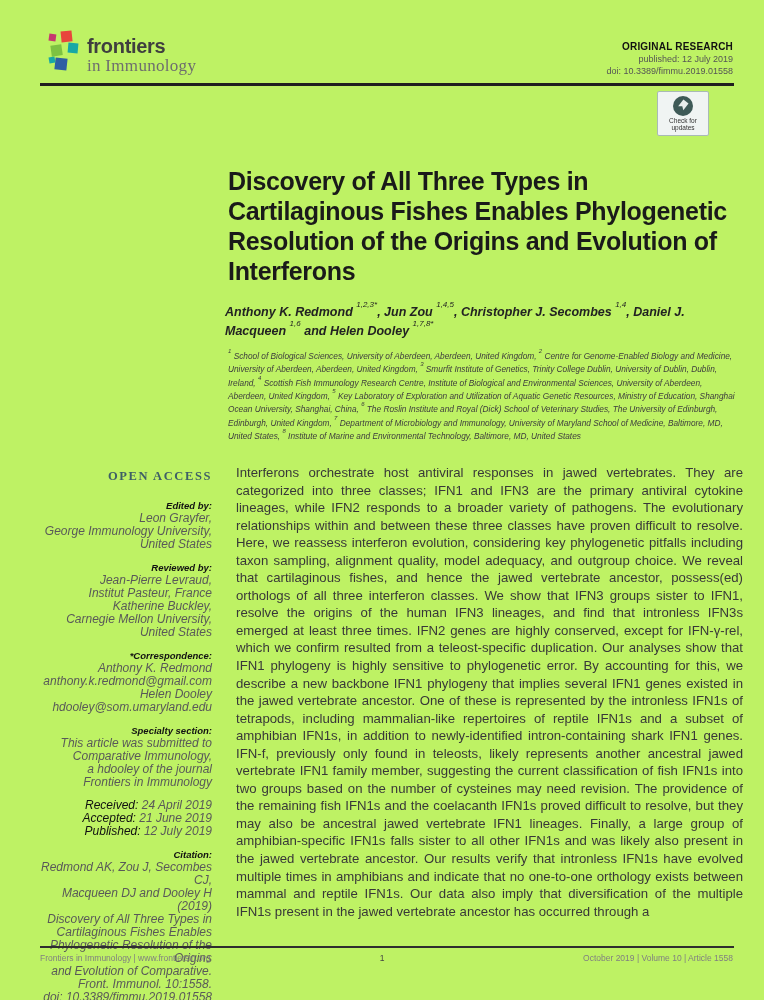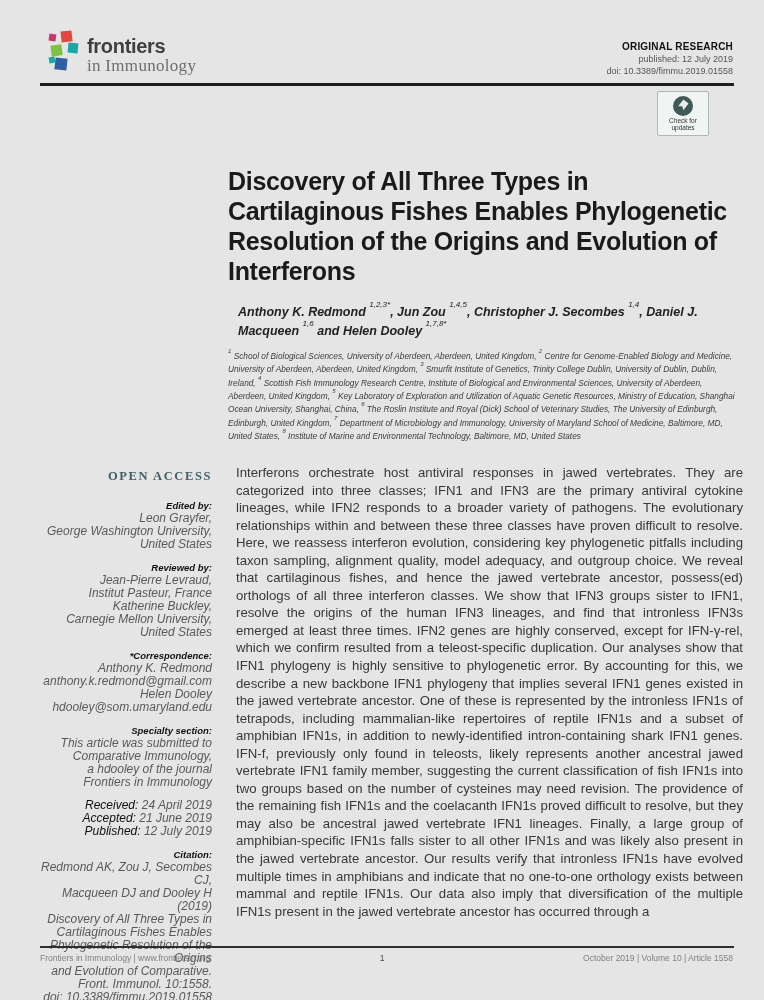--- a/index.html
+++ b/index.html
@@ -1,21 +1,21 @@
 <!DOCTYPE html>
 <html><head>
 <meta charset="utf-8">
 <title>Frontiers in Immunology Article</title>
 <style>
   * { margin:0; padding:0; box-sizing:border-box; }
   html,body { background:#ffffff; }
   body { font-family:"Liberation Sans", sans-serif; }
   .page {
     position:relative; width:764px; height:1000px; margin:0 auto;
-    background:#e5e5e5; overflow:hidden;
+    background:#bef264; overflow:hidden;
   }
 
   
   .logo { position:absolute; left:48px; top:30px; display:flex; align-items:flex-start; }
   .logo-mark { width:32px; height:46px; margin-right:7px; }
   .logo-text { padding-top:6px; }
   .logo-brand { font-size:20px; font-weight:bold; color:#3f3f3f; letter-spacing:-0.3px; line-height:20px; }
   .logo-journal { font-family:"Liberation Serif", serif; font-size:17px; color:#6e6e6e; line-height:19px; letter-spacing:0.3px; }
 
   .header-right { position:absolute; top:41px; right:31px; text-align:right; }
@@ -32,21 +32,21 @@
   }
   .check-badge svg { margin-top:3px; }
   .check-badge-label { font-size:6.5px; color:#333; line-height:7px; text-align:center; }
 
   
   .article-title {
     position:absolute; left:228px; top:166px; width:508px;
     font-size:25px; font-weight:bold; color:#1a1a1a; line-height:30px; letter-spacing:-0.3px;
   }
   .article-authors {
-    position:absolute; left:238px; top:301px; width:508px;
+    position:absolute; left:225px; top:301px; width:508px;
     font-size:12.5px; font-weight:bold; font-style:italic; color:#222; line-height:16px;
   }
   .article-authors sup { font-size:8px; font-weight:normal; position:relative; top:-4px; }
   .article-affiliations {
     position:absolute; left:228px; top:348px; width:508px;
     font-size:8.3px; font-style:italic; color:#3d3d3d; line-height:10.6px;
   }
   .article-affiliations sup { font-size:6px; position:relative; top:-2px; }
 
   
@@ -118,21 +118,21 @@
   <div class="article-affiliations"><sup>1</sup> School of Biological Sciences, University of Aberdeen, Aberdeen, United Kingdom, <sup>2</sup> Centre for Genome-Enabled Biology and Medicine, University of Aberdeen, Aberdeen, United Kingdom, <sup>3</sup> Smurfit Institute of Genetics, Trinity College Dublin, University of Dublin, Dublin, Ireland, <sup>4</sup> Scottish Fish Immunology Research Centre, Institute of Biological and Environmental Sciences, University of Aberdeen, Aberdeen, United Kingdom, <sup>5</sup> Key Laboratory of Exploration and Utilization of Aquatic Genetic Resources, Ministry of Education, Shanghai Ocean University, Shanghai, China, <sup>6</sup> The Roslin Institute and Royal (Dick) School of Veterinary Studies, The University of Edinburgh, Edinburgh, United Kingdom, <sup>7</sup> Department of Microbiology and Immunology, University of Maryland School of Medicine, Baltimore, MD, United States, <sup>8</sup> Institute of Marine and Environmental Technology, Baltimore, MD, United States</div>
 
   <div class="abstract">Interferons orchestrate host antiviral responses in jawed vertebrates. They are categorized into three classes; IFN1 and IFN3 are the primary antiviral cytokine lineages, while IFN2 responds to a broader variety of pathogens. The evolutionary relationships within and between these three classes have proven difficult to resolve. Here, we reassess interferon evolution, considering key phylogenetic pitfalls including taxon sampling, alignment quality, model adequacy, and outgroup choice. We reveal that cartilaginous fishes, and hence the jawed vertebrate ancestor, possess(ed) orthologs of all three interferon classes. We show that IFN3 groups sister to IFN1, resolve the origins of the human IFN3 lineages, and find that intronless IFN3s emerged at least three times. IFN2 genes are highly conserved, except for IFN-γ-rel, which we confirm resulted from a teleost-specific duplication. Our analyses show that IFN1 phylogeny is highly sensitive to phylogenetic error. By accounting for this, we describe a new backbone IFN1 phylogeny that implies several IFN1 genes existed in the jawed vertebrate ancestor. One of these is represented by the intronless IFN1s of tetrapods, including mammalian-like repertoires of reptile IFN1s and a subset of amphibian IFN1s, in addition to newly-identified intron-containing shark IFN1 genes. IFN-f, previously only found in teleosts, likely represents another ancestral jawed vertebrate IFN1 family member, suggesting the current classification of fish IFN1s into two groups based on the number of cysteines may need revision. The providence of the remaining fish IFN1s and the coelacanth IFN1s proved difficult to resolve, but they may also be ancestral jawed vertebrate IFN1 lineages. Finally, a large group of amphibian-specific IFN1s falls sister to all other IFN1s and was likely also present in the jawed vertebrate ancestor. Our results verify that intronless IFN1s have evolved multiple times in amphibians and indicate that no one-to-one orthology exists between mammal and reptile IFN1s. Our data also imply that diversification of the multiple IFN1s present in the jawed vertebrate ancestor has occurred through a</div>
 
   <div class="sidebar">
     <div class="open-access">OPEN ACCESS</div>
     <div>
         <div class="sb-group">
           <div class="sb-label">Edited by:</div>
           <div class="sb-line">Leon Grayfer,</div>
-          <div class="sb-line">George Washington University,</div>
+          <div class="sb-line">George Immunology University,</div>
           <div class="sb-line">United States</div>
         </div>
         <div class="sb-group">
           <div class="sb-label">Reviewed by:</div>
           <div class="sb-line">Jean-Pierre Levraud,</div>
           <div class="sb-line">Institut Pasteur, France</div>
           <div class="sb-line">Katherine Buckley,</div>
           <div class="sb-line">Carnegie Mellon University,</div>
           <div class="sb-line">United States</div>
         </div>

